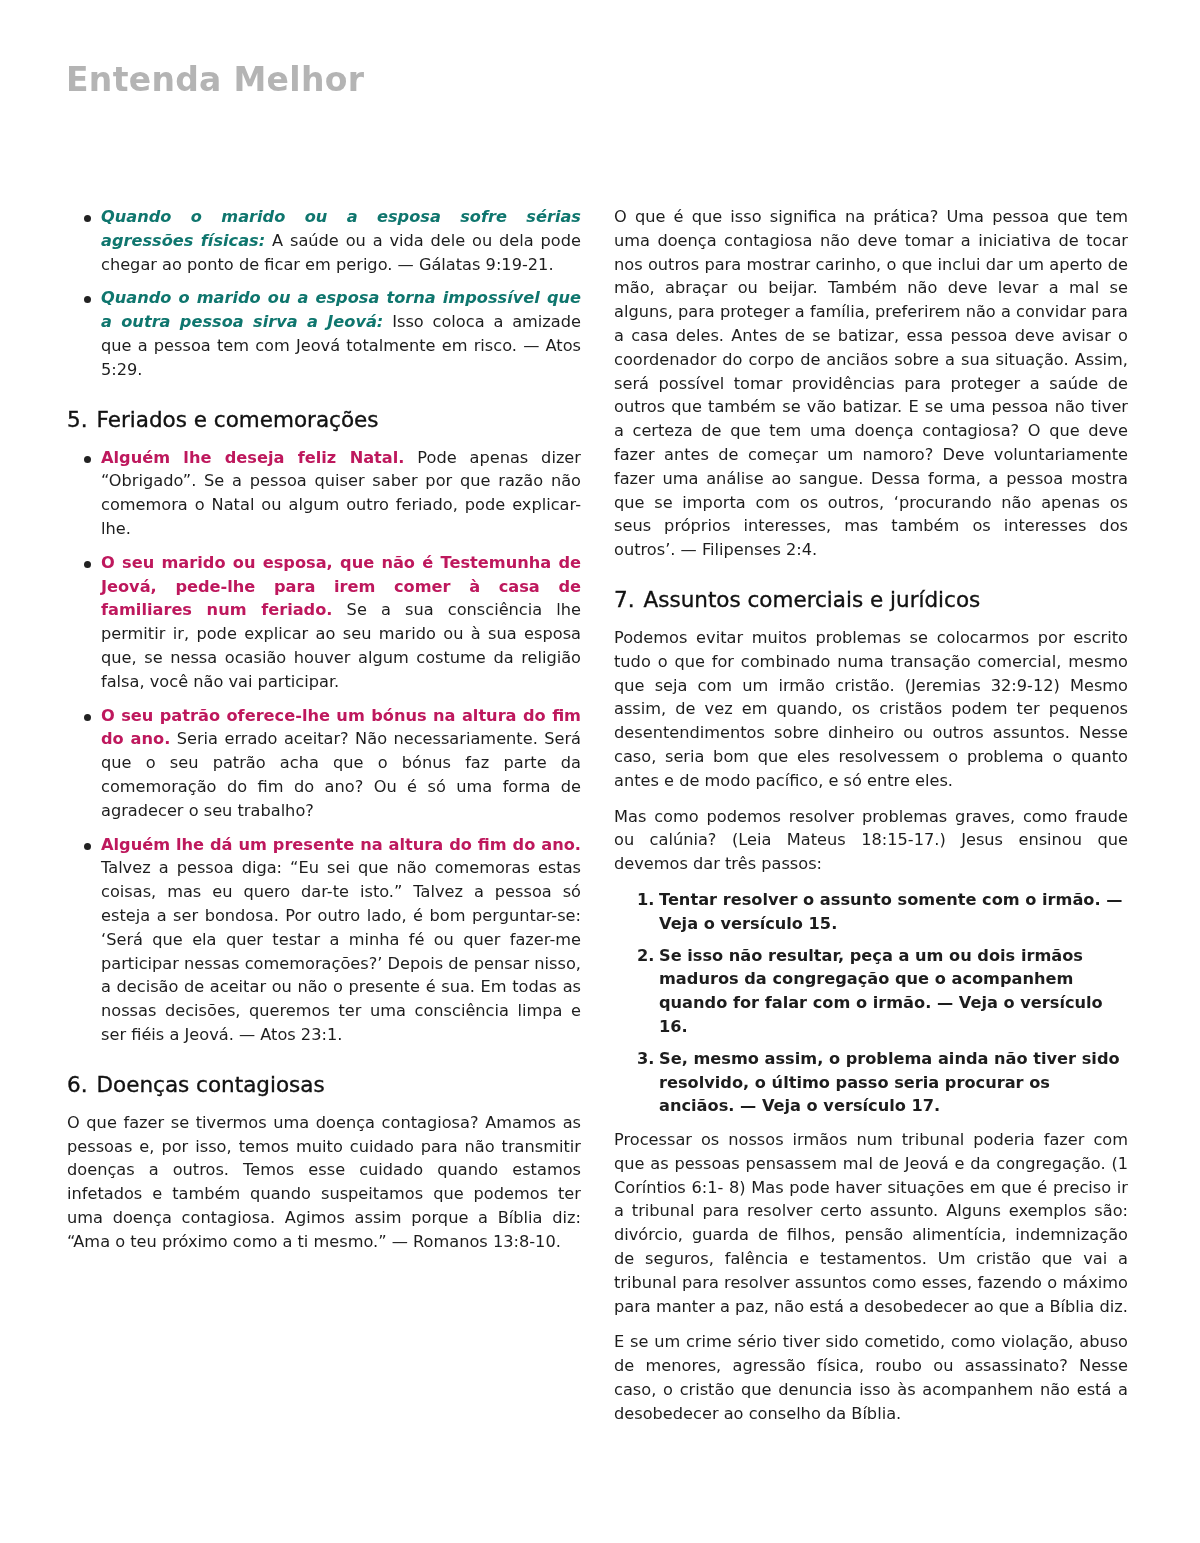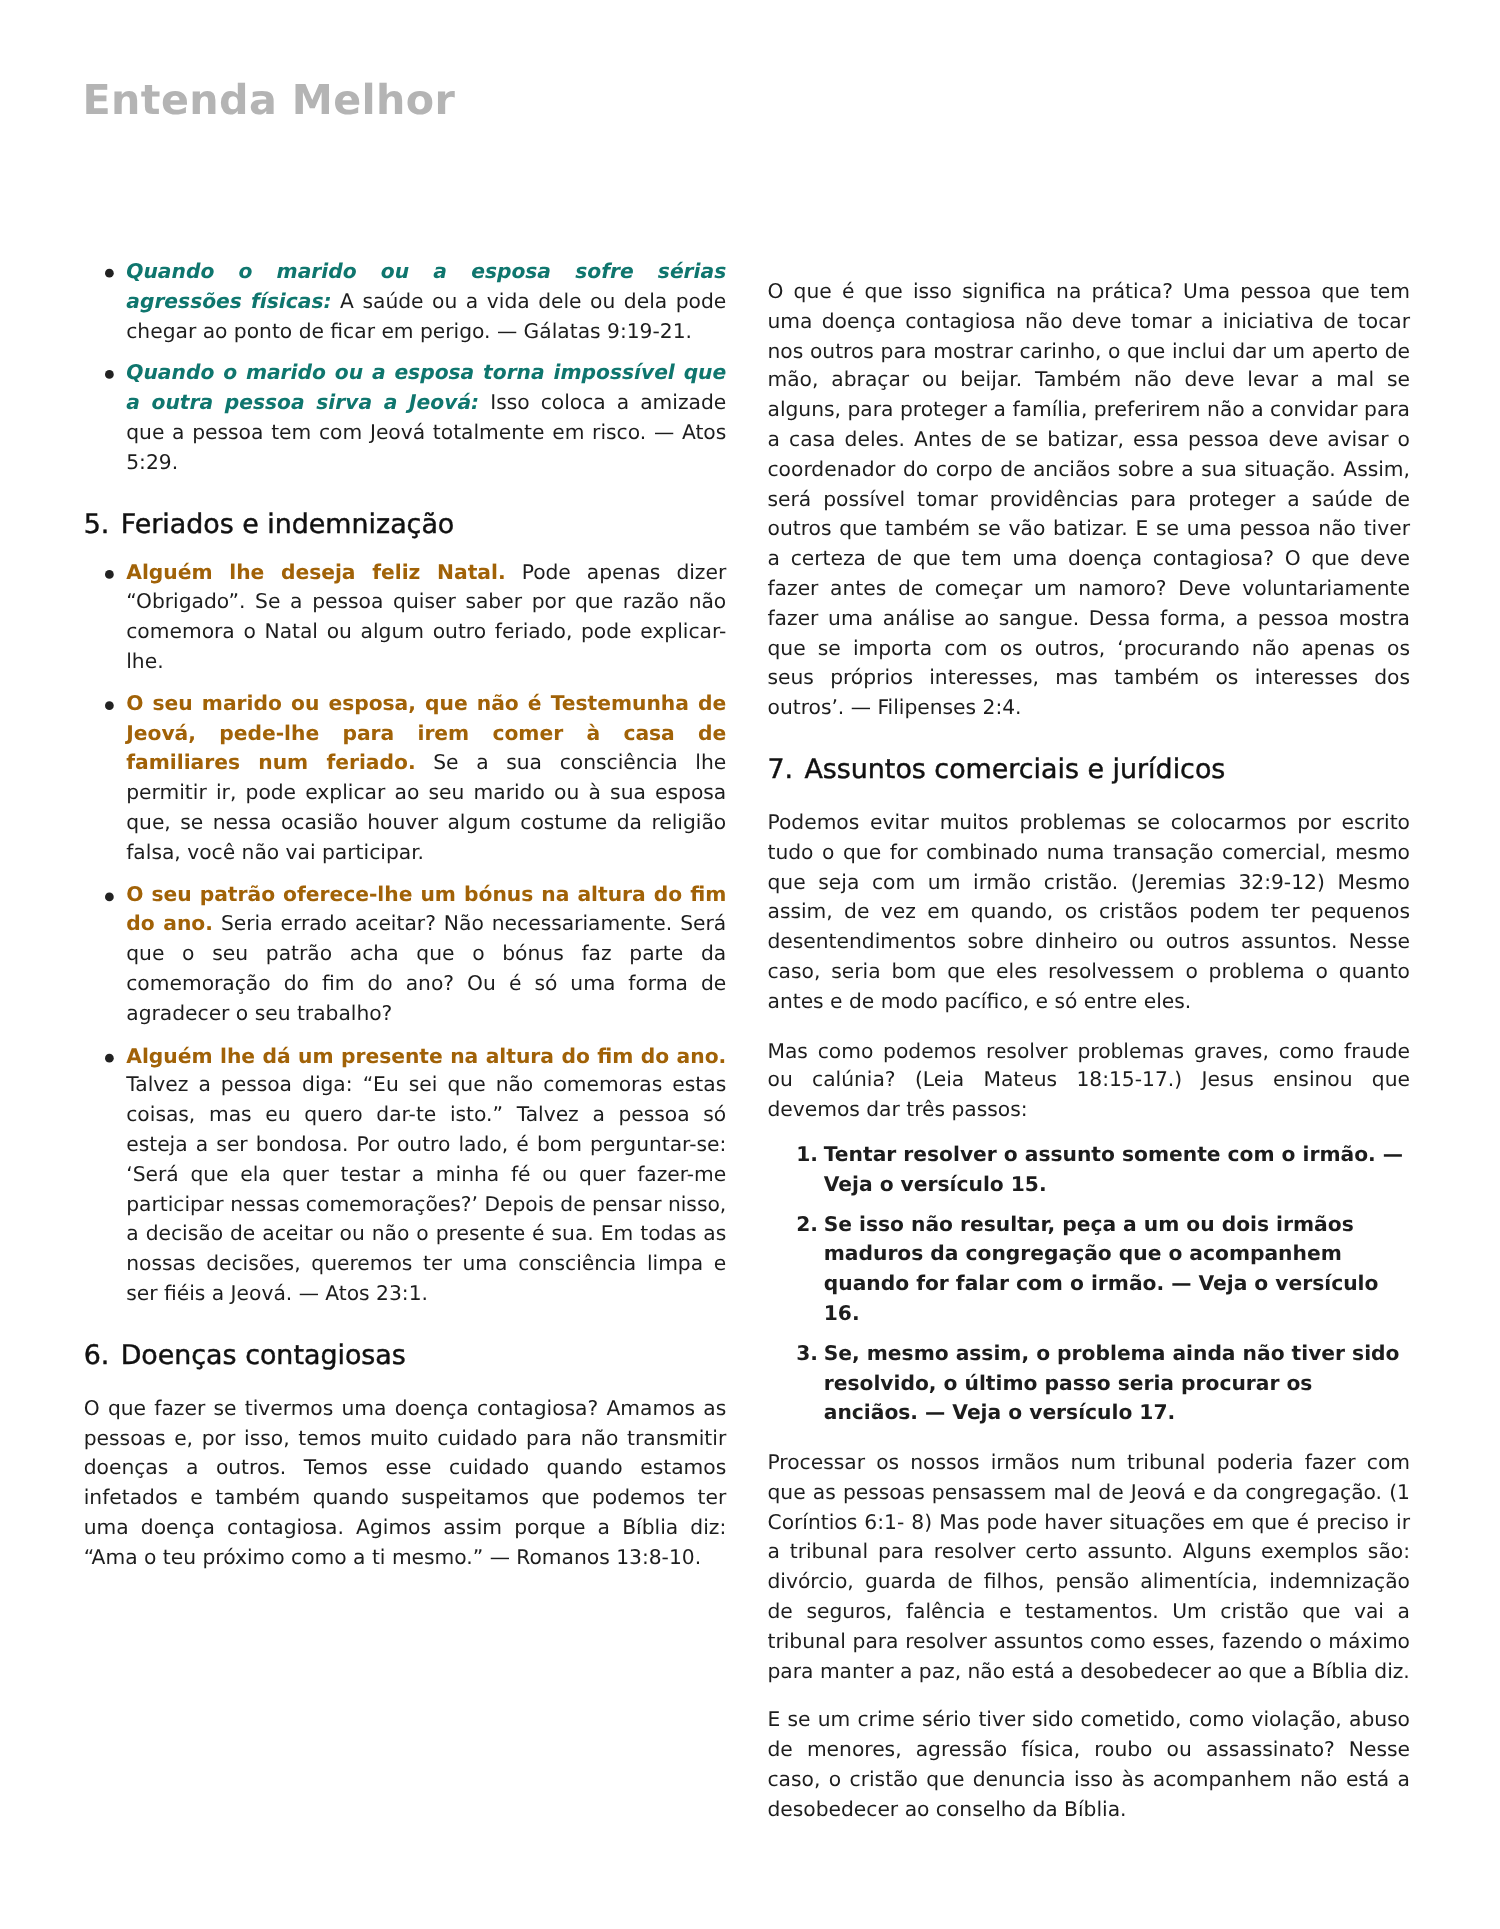--- a/index.html
+++ b/index.html
@@ -11,55 +11,55 @@
     position: absolute; left: 66px; top: 60px;
     font-family: "DejaVu Sans", sans-serif; font-weight: bold;
     font-size: 33px; color: #b4b4b4; letter-spacing: 0.3px; margin: 0;
   }
   .col {
     position: absolute; top: 205px; width: 514px;
     font-size: 16.2px; line-height: 23.8px;
   }
   .col-left { left: 67px; }
   .col-right { left: 614px; }
-  p { margin: 16px 0 12px 0; text-align: justify; }
+  p { margin: 0 0 12px 0; text-align: justify; }
   h2 {
     font-family: "DejaVu Sans", sans-serif; font-weight: normal;
     font-size: 21.5px; line-height: 28px; margin: 24px 0 12px 0; color: #111;
     -webkit-text-stroke: 0.35px #111;
   }
   h2 .num { margin-right: 9px; }
   ul.bullets { list-style: none; margin: 0 0 12px 0; padding: 0; }
   ul.bullets li {
     position: relative; padding-left: 34px; margin: 0 0 10px 0; text-align: justify;
   }
   ul.bullets li::before {
     content: ""; position: absolute; left: 17px; top: 10px;
     width: 7px; height: 7px; border-radius: 50%; background: #222;
   }
   .lead-bi { font-weight: bold; font-style: italic; color: #0f766e; }
-  .lead-b { font-weight: bold; color: #a16207; }
+  .lead-b { font-weight: bold; color: #be185d; }
   ol.steps { list-style: none; margin: 0 0 10px 0; padding: 0; font-weight: bold; }
   ol.steps li {
     position: relative; padding-left: 45px; margin: 0 0 8px 0; text-indent: -22px;
   }
   ol.steps li .n { display: inline-block; width: 22px; text-indent: 0; }
 </style>
 </head>
 <body>
 
 <h1 class="page-title">Entenda Melhor</h1>
 
 <div class="col col-left">
   <ul class="bullets">
     <li><span class="lead-bi">Quando o marido ou a esposa sofre sérias agressões físicas:</span><span> A saúde ou a vida dele ou dela pode chegar ao ponto de ficar em perigo. — Gálatas 9:19-21.</span></li>
     <li><span class="lead-bi">Quando o marido ou a esposa torna impossível que a outra pessoa sirva a Jeová:</span><span> Isso coloca a amizade que a pessoa tem com Jeová totalmente em risco. — Atos 5:29.</span></li>
   </ul>
 
-  <h2><span class="num">5.</span><span>Feriados e indemnização</span></h2>
+  <h2><span class="num">5.</span><span>Feriados e comemorações</span></h2>
   <ul class="bullets">
     <li><span class="lead-b">Alguém lhe deseja feliz Natal.</span><span> Pode apenas dizer “Obrigado”. Se a pessoa quiser saber por que razão não comemora o Natal ou algum outro feriado, pode explicar-lhe.</span></li>
     <li><span class="lead-b">O seu marido ou esposa, que não é Testemunha de Jeová, pede-lhe para irem comer à casa de familiares num feriado.</span><span> Se a sua consciência lhe permitir ir, pode explicar ao seu marido ou à sua esposa que, se nessa ocasião houver algum costume da religião falsa, você não vai participar.</span></li>
     <li><span class="lead-b">O seu patrão oferece-lhe um bónus na altura do fim do ano.</span><span> Seria errado aceitar? Não necessariamente. Será que o seu patrão acha que o bónus faz parte da comemoração do fim do ano? Ou é só uma forma de agradecer o seu trabalho?</span></li>
     <li><span class="lead-b">Alguém lhe dá um presente na altura do fim do ano.</span><span> Talvez a pessoa diga: “Eu sei que não comemoras estas coisas, mas eu quero dar-te isto.” Talvez a pessoa só esteja a ser bondosa. Por outro lado, é bom perguntar-se: ‘Será que ela quer testar a minha fé ou quer fazer-me participar nessas comemorações?’ Depois de pensar nisso, a decisão de aceitar ou não o presente é sua. Em todas as nossas decisões, queremos ter uma consciência limpa e ser fiéis a Jeová. — Atos 23:1.</span></li>
   </ul>
 
   <h2><span class="num">6.</span><span>Doenças contagiosas</span></h2>
   <p>O que fazer se tivermos uma doença contagiosa? Amamos as pessoas e, por isso, temos muito cuidado para não transmitir doenças a outros. Temos esse cuidado quando estamos infetados e também quando suspeitamos que podemos ter uma doença contagiosa. Agimos assim porque a Bíblia diz: “Ama o teu próximo como a ti mesmo.” — Romanos 13:8-10.</p>
 </div>

